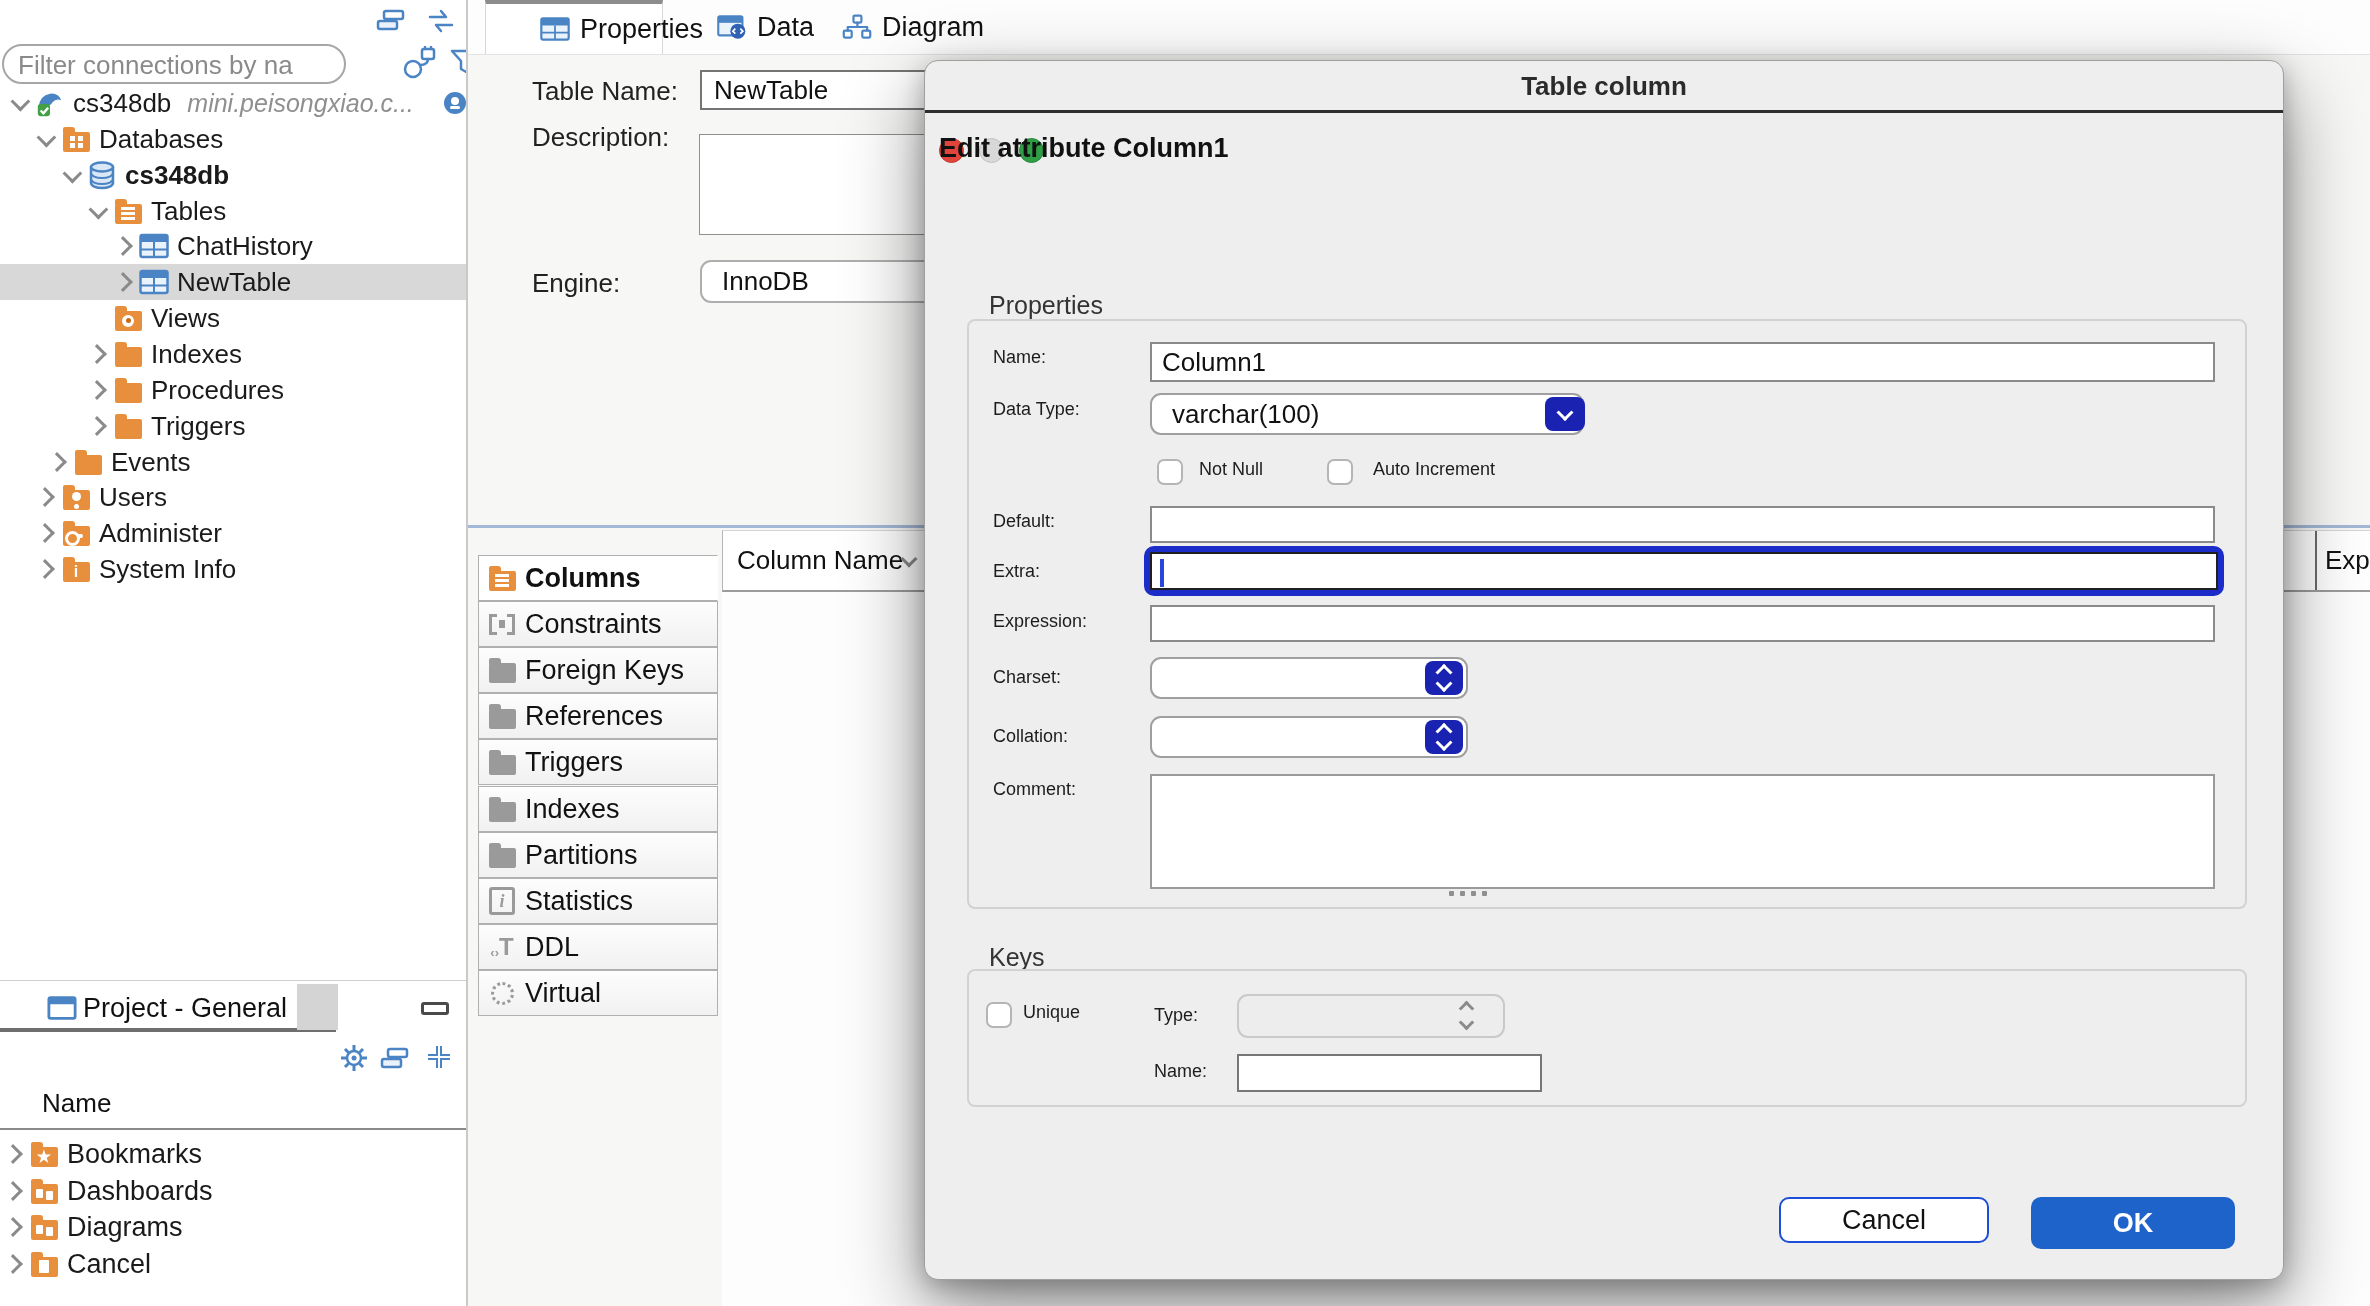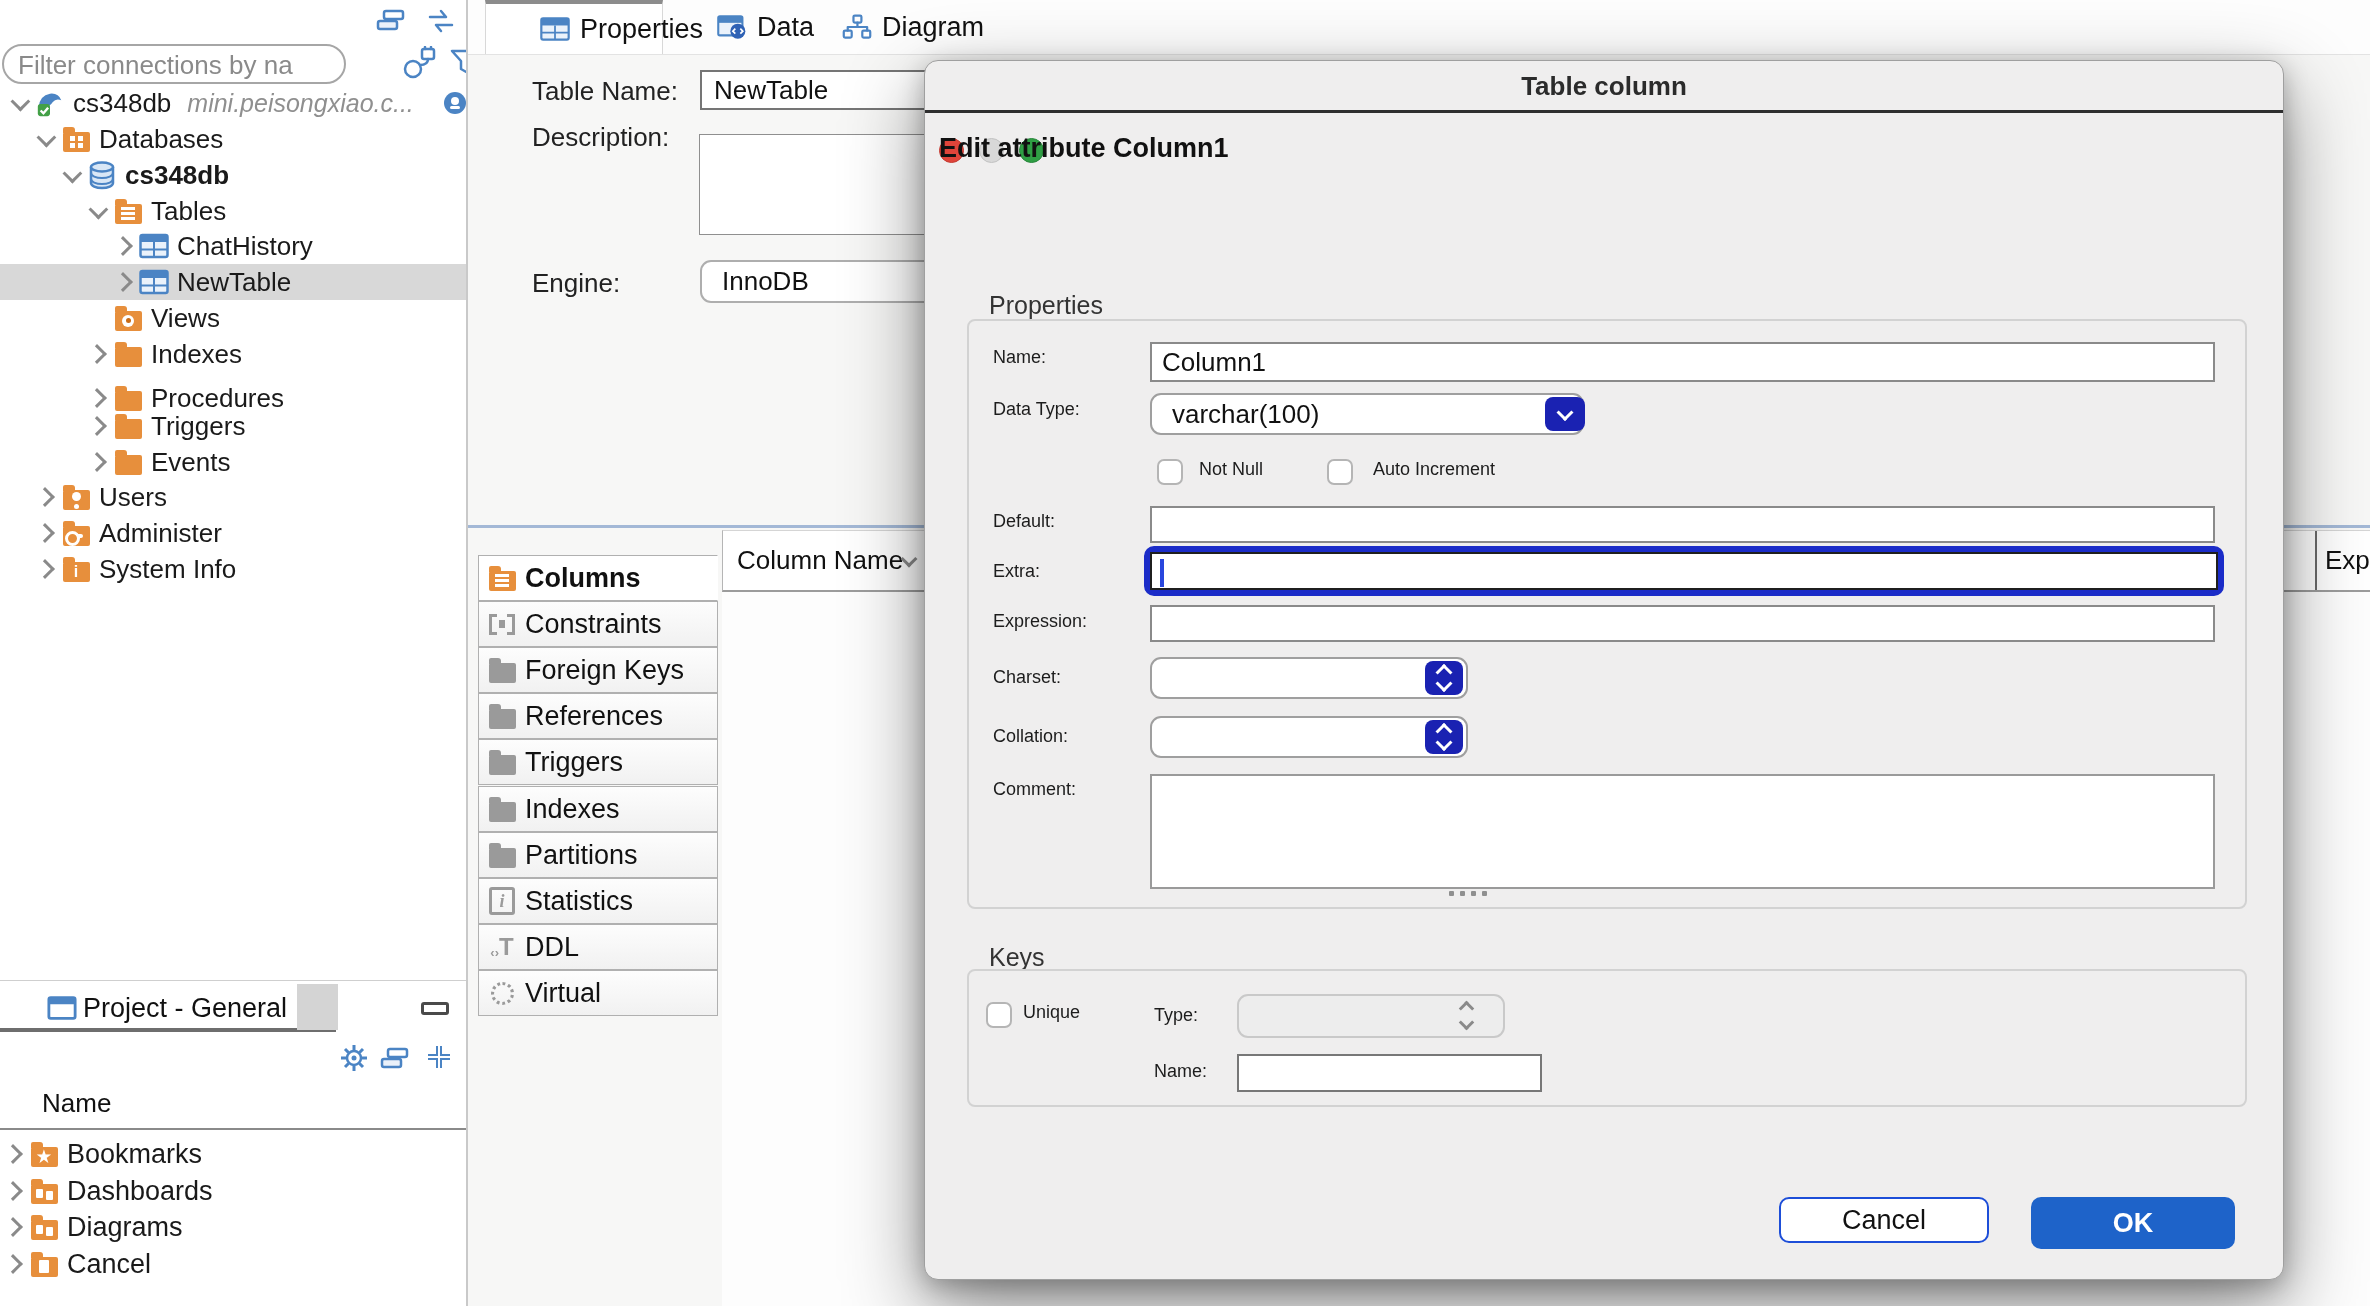--- a/index.html
+++ b/index.html
@@ -242,39 +242,39 @@
       </div>
       <div class="abs tree-row" style="top:336px;padding-left:86px;">
         <span class="chev-box">
           <span class="chev right"></span>
         </span>
         <span class="icon-box">
           <span class="folder "></span>
         </span>
         <span class="tree-label" style="">Indexes</span>
       </div>
-      <div class="abs tree-row" style="top:372px;padding-left:86px;margin-top:8px;">
+      <div class="abs tree-row" style="top:372px;padding-left:86px;">
         <span class="chev-box">
           <span class="chev right"></span>
         </span>
         <span class="icon-box">
           <span class="folder "></span>
         </span>
         <span class="tree-label" style="">Procedures</span>
       </div>
       <div class="abs tree-row" style="top:408px;padding-left:86px;">
         <span class="chev-box">
           <span class="chev right"></span>
         </span>
         <span class="icon-box">
           <span class="folder "></span>
         </span>
         <span class="tree-label" style="">Triggers</span>
       </div>
-      <div class="abs tree-row" style="top:444px;padding-left:86px;text-align:right;">
+      <div class="abs tree-row" style="top:444px;padding-left:46px;text-align:right;">
         <span class="chev-box">
           <span class="chev right"></span>
         </span>
         <span class="icon-box">
           <span class="folder "></span>
         </span>
         <span class="tree-label" style="">Events</span>
       </div>
       <div class="abs tree-row" style="top:479px;padding-left:34px;">
         <span class="chev-box">

